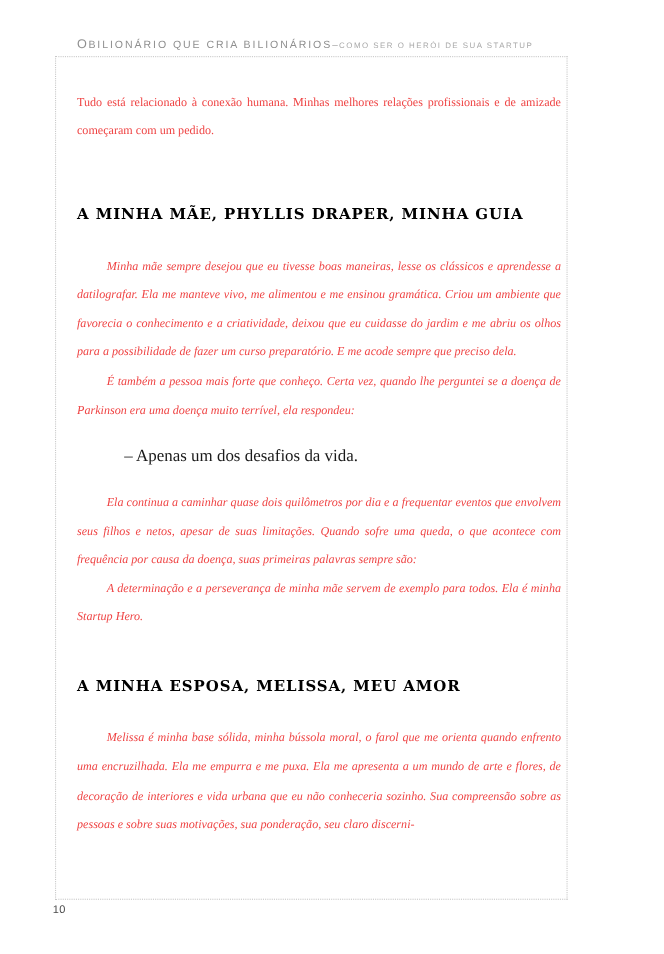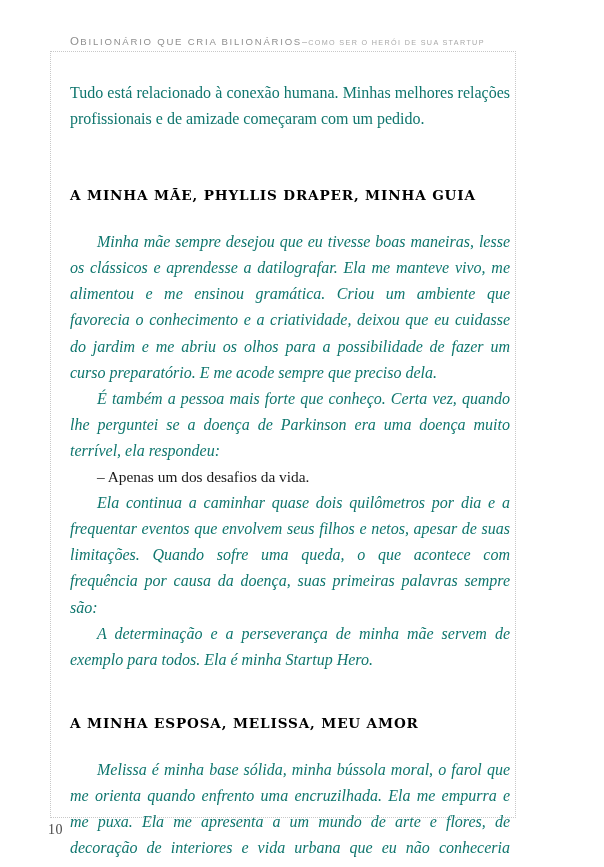--- a/index.html
+++ b/index.html
@@ -73,37 +73,37 @@
   
   .text-column {
     position: absolute;
     left: 70px;
     top: 80px;
     width: 440px;
   }
 
   p.body-text {
     margin: 0;
-    font-size: 16px;
+    font-size: 11px;
     line-height: 26.1px;
-    color: #0f766e;
+    color: #ef4444;
     text-align: justify;
     text-justify: inter-word;
     -webkit-hyphens: none;
     hyphens: none;
   }
   p.body-text.indent {
     text-indent: 27px;
     font-style: italic;
   }
   p.body-text.noindent {
     text-indent: 0;
   }
   p.dialogue {
-    margin: 0;
+    margin: 16px;
     font-size: 15.4px;
     line-height: 26.1px;
     color: #1a1a1a;
     text-align: left;
     text-indent: 27px;
     font-family: Liberation Serif, serif;
   }
 
   
   h2.section-heading {
@@ -120,22 +120,22 @@
   .gap-after-para-1 { height: 55px; }
   .gap-after-heading-1 { height: 26px; }
   .gap-before-heading-2 { height: 42px; }
   .gap-after-heading-2 { height: 26px; }
 
   
   .folio {
     position: absolute;
     left: 48px;
     top: 822px;
-    font-family: Liberation Serif, serif;
-    font-size: 14px;
+    font-family: Liberation Sans, sans-serif;
+    font-size: 10px;
     color: #4a4a4a;
     letter-spacing: 0.4px;
   }
 </style>
 </head>
 <body>
 
 <div class="page">
 
   <div class="running-header">

